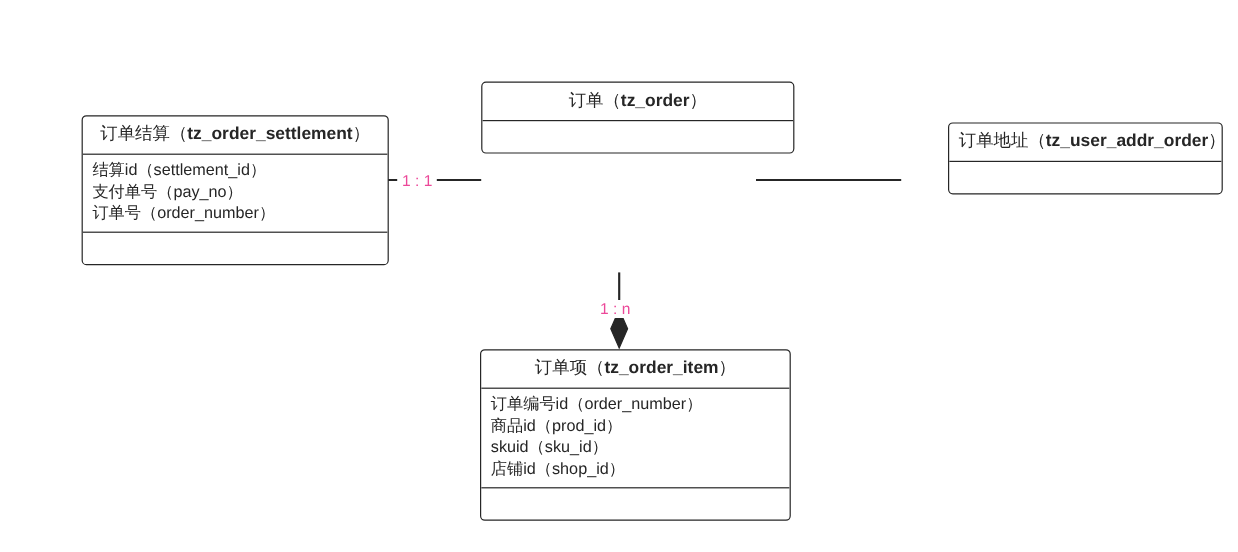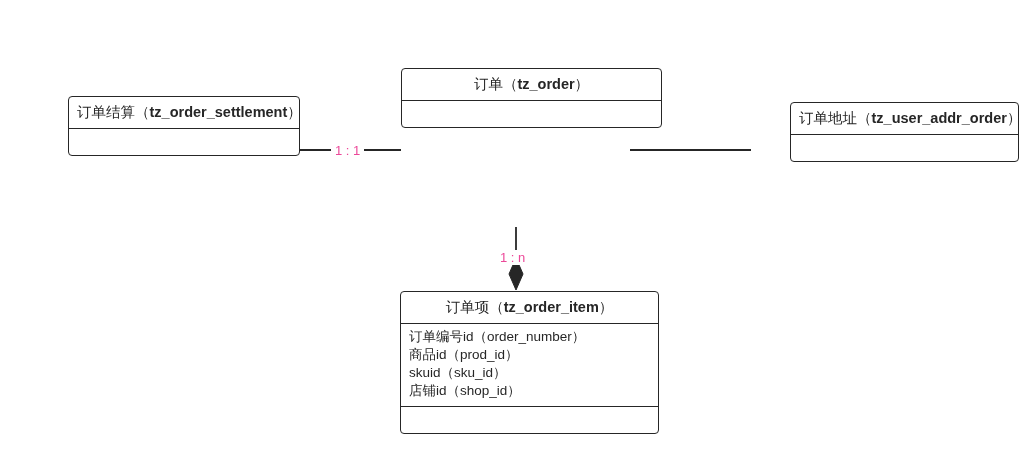--- a/index.html
+++ b/index.html
@@ -86,22 +86,27 @@
   <svg id="links" viewBox="0 0 1032 460" width="1032" height="460">
 
     <line x1="300" y1="150" x2="401" y2="150" stroke="#262626" stroke-width="1.8"></line>
 
     <line x1="630" y1="150" x2="751" y2="150" stroke="#262626" stroke-width="1.8"></line>
 
     <line x1="516" y1="227" x2="516" y2="268" stroke="#262626" stroke-width="1.8"></line>
     <polygon points="516,290 509,274 516,258 523,274" fill="#262626" stroke="#262626" stroke-width="1"></polygon>
   </svg>
 
-  <div class="entity" style="left:68px; top:96px; width:232px;">
+  <div class="entity" style="left:68px; top:96px; width:256px;">
     <div class="entity-title"><span>订单结算</span><span>（</span><span class="tbl">tz_order_settlement</span><span>）</span></div>
+    <div class="entity-attrs">
+      <div class="attr">结算id（settlement_id）</div>
+      <div class="attr">支付单号（pay_no）</div>
+      <div class="attr">订单号（order_number）</div>
+    </div>
     <div class="entity-foot"></div>
   </div>
 
   <div class="entity" style="left:401px; top:68px; width:261px;">
     <div class="entity-title"><span>订单</span><span>（</span><span class="tbl">tz_order</span><span>）</span></div>
     <div class="entity-foot"></div>
   </div>
 
   <div class="entity" style="left:790px; top:102px; width:229px;">
     <div class="entity-title"><span>订单地址</span><span>（</span><span class="tbl">tz_user_addr_order</span><span>）</span></div>

